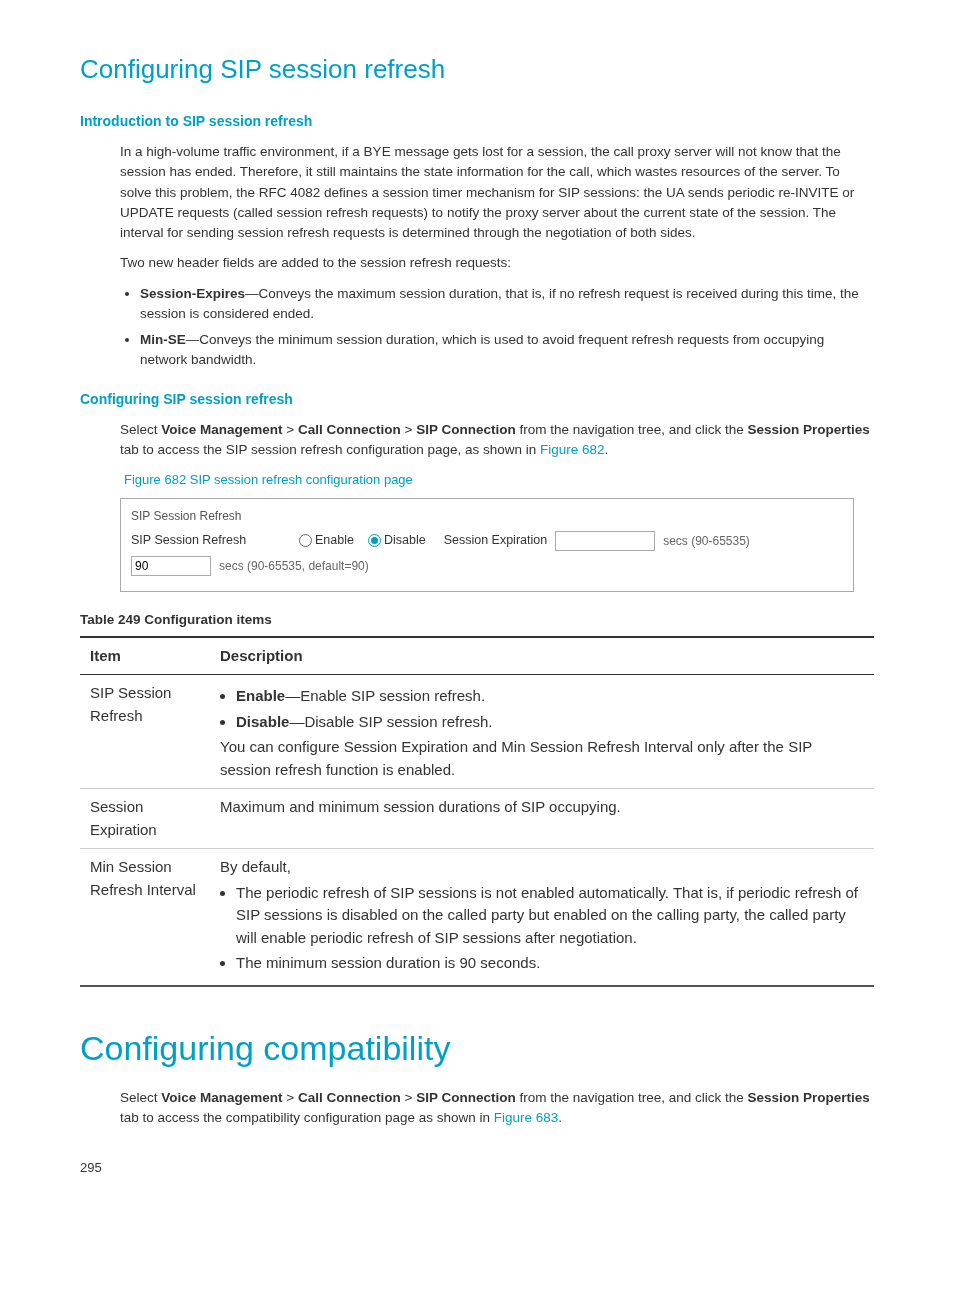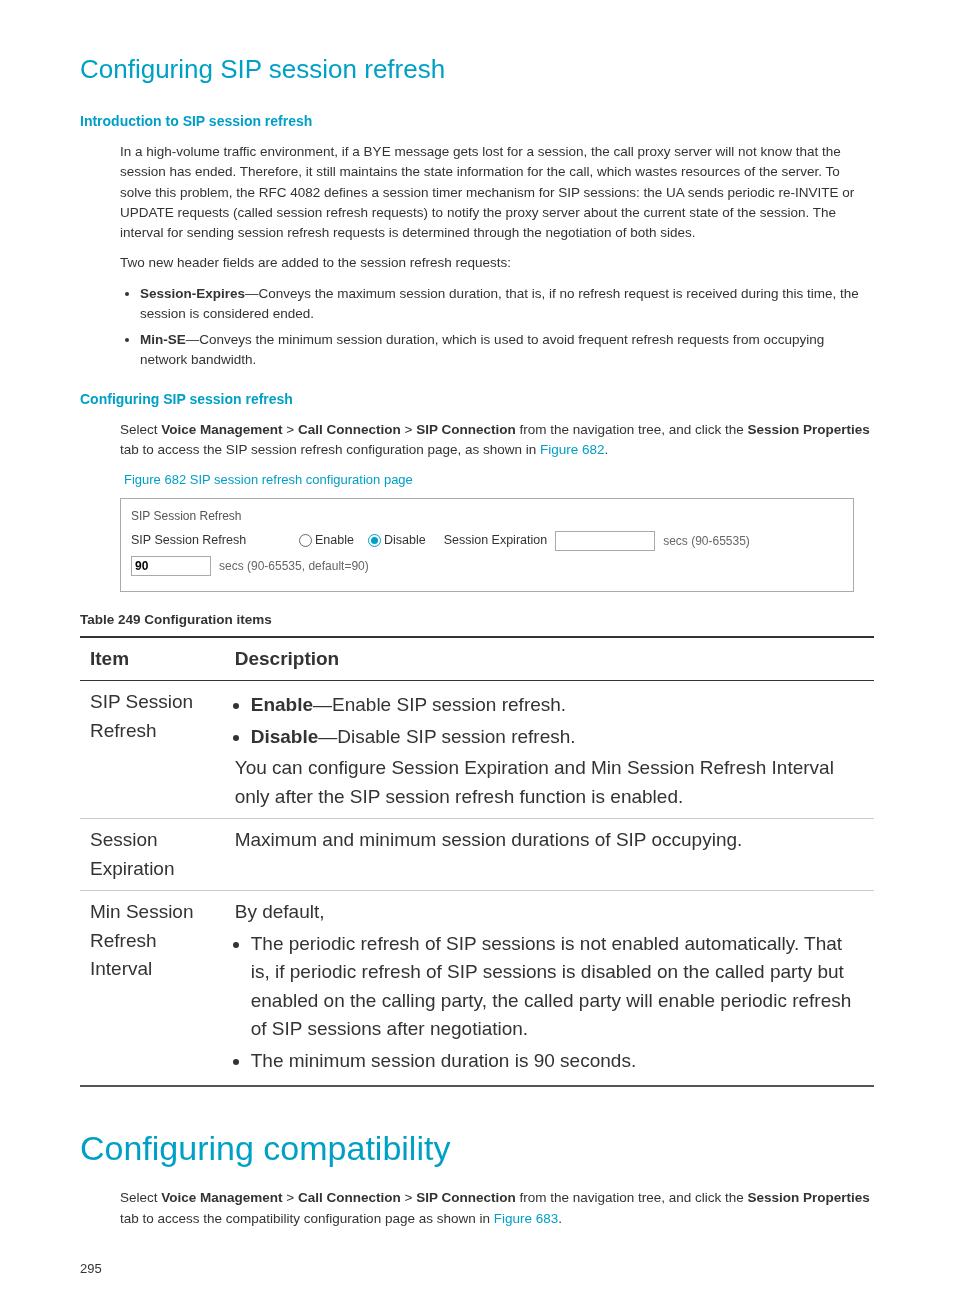--- a/index.html
+++ b/index.html
@@ -112,32 +112,31 @@
     .sip-field-label {
       font-size: 12.5px;
       color: #333;
     }
     .sip-input {
       border: 1px solid #aaa;
       height: 20px;
       width: 100px;
       font-size: 12px;
       padding: 0 3px;
-      font-weight: bold;
     }
     .sip-hint {
       font-size: 12px;
       color: #666;
     }
     
     .config-table {
       width: 100%;
       border-collapse: collapse;
       margin-bottom: 36px;
-      font-size: 19px;
+      font-size: 15px;
     }
     .config-table thead tr {
       background: #fff;
       border-top: 2.5px solid #333;
       border-bottom: 1.5px solid #333;
     }
     .config-table thead th {
       text-align: left;
       padding: 7px 10px;
       font-weight: bold;

